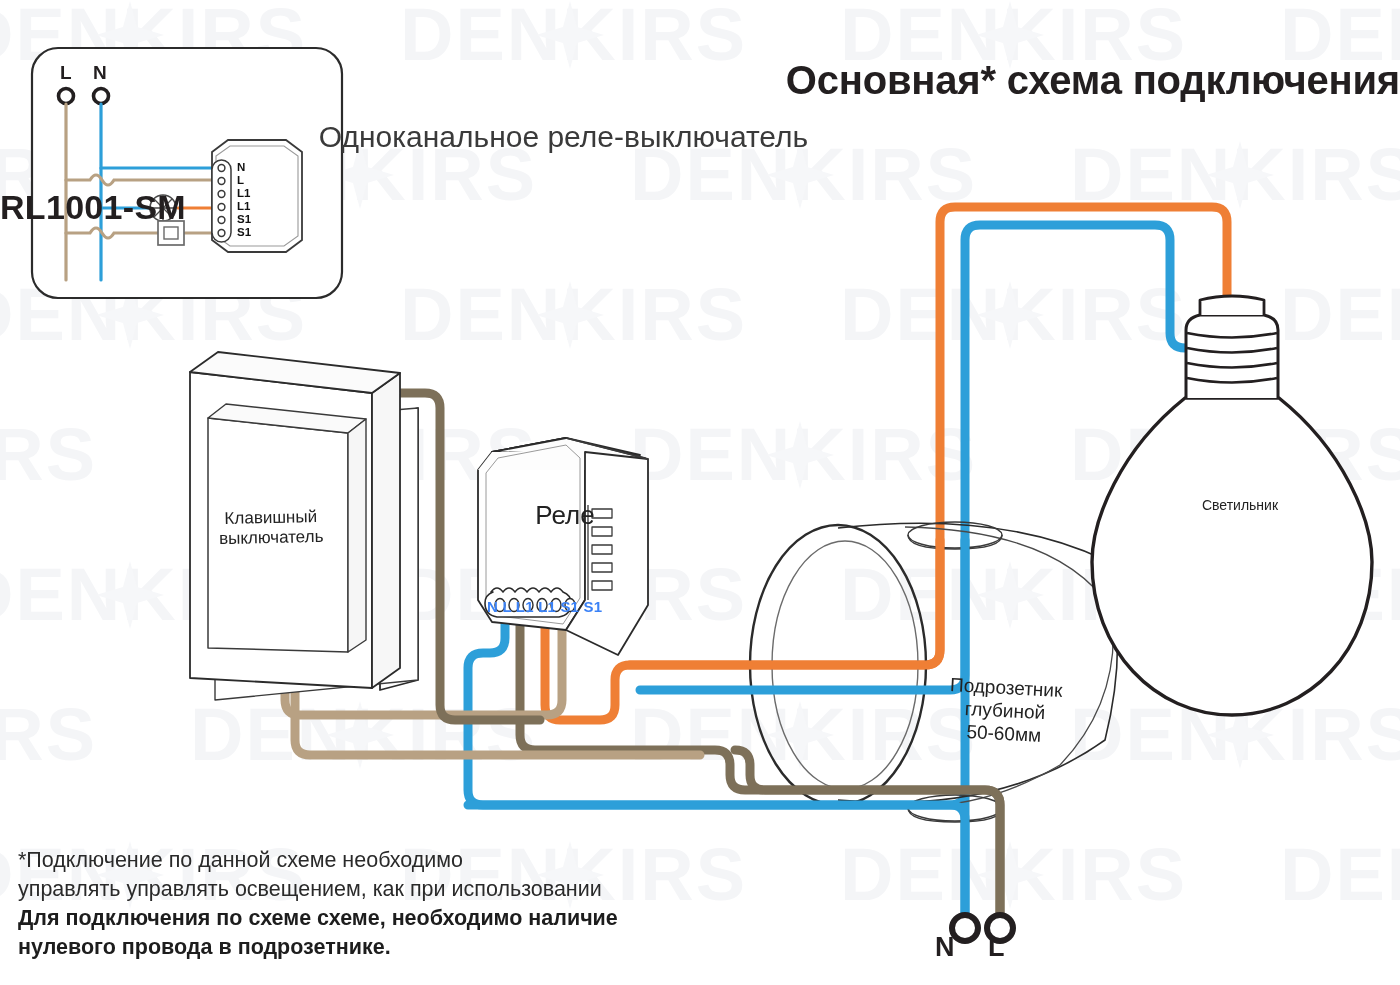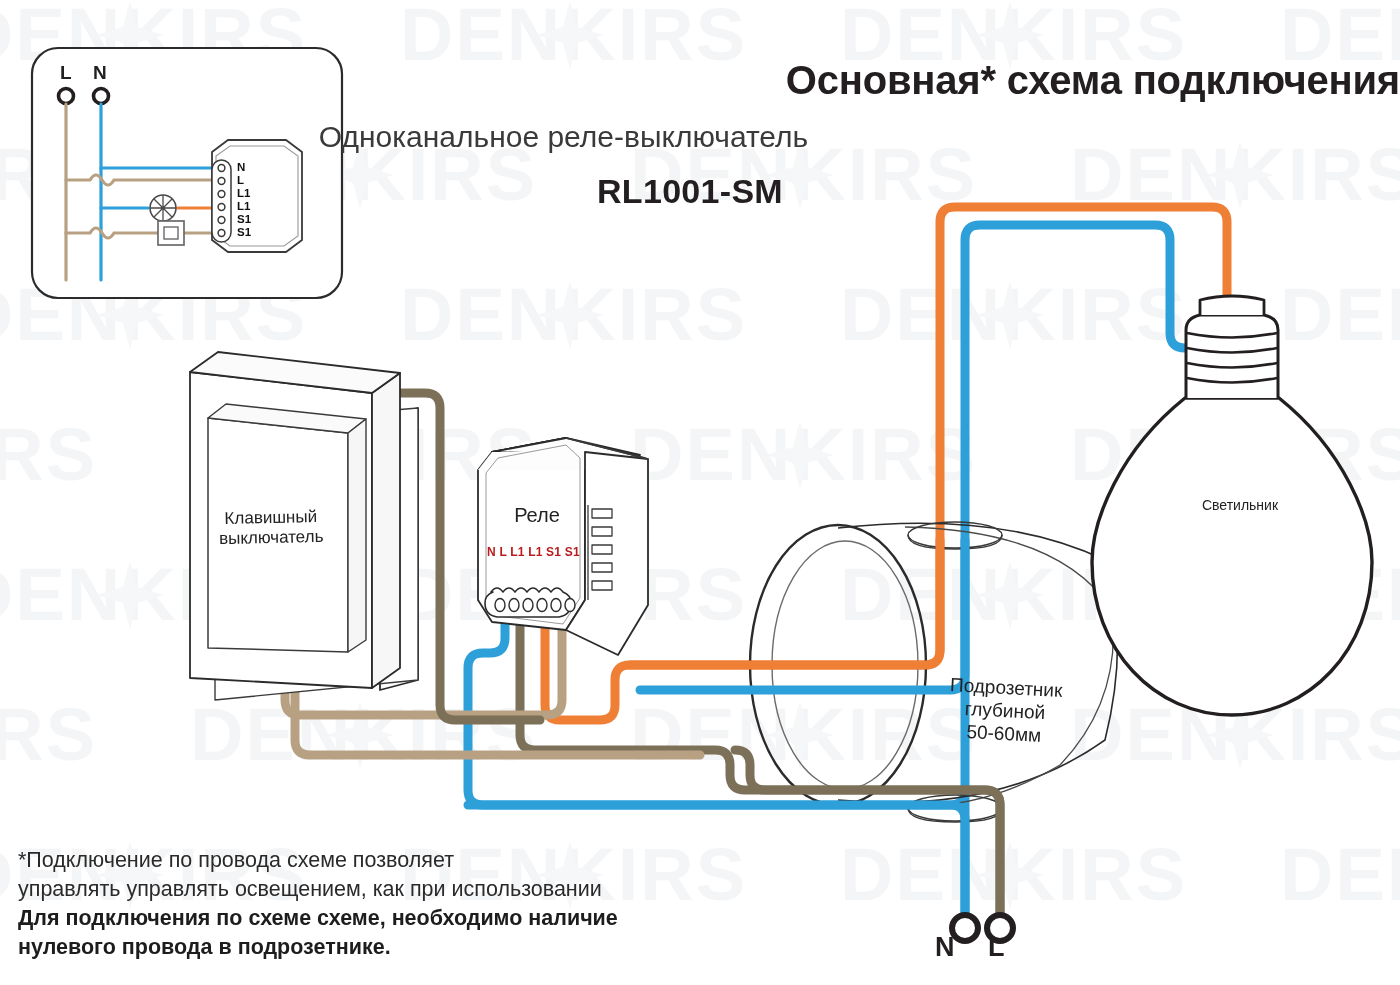--- a/index.html
+++ b/index.html
@@ -2,35 +2,35 @@
 <html><head>
 <meta charset="utf-8">
 <style>
   html,body{margin:0;padding:0;background:#ffffff;}
   body{width:1400px;height:985px;overflow:hidden;font-family:"Liberation Sans",sans-serif;color:#231f20;}
   #stage{position:relative;width:1400px;height:985px;background:#fff;}
   #stage svg.layer{position:absolute;left:0;top:0;width:1400px;height:985px;}
   .txt{position:absolute;}
   #title{left:0;top:58px;width:1400px;text-align:right;font-size:40px;font-weight:bold;letter-spacing:-.2px;}
   #subtitle{left:0;top:120px;width:1127px;text-align:center;font-size:30px;font-weight:400;color:#3a3a3a;}
-  #model{left:0;top:172px;width:1380px;text-align:center;font-size:34px;font-weight:bold;letter-spacing:.3px;}
+  #model{left:0;top:188px;width:1380px;text-align:left;font-size:34px;font-weight:bold;letter-spacing:.3px;}
   #footnote{left:18px;top:846px;width:820px;font-size:21.5px;line-height:29px;color:#2a2a2a;}
   #footnote .b{font-weight:bold;color:#1d1d1d;}
   .lbl{position:absolute;font-size:17px;color:#222;text-align:center;line-height:20px;}
   #lbl-switch{left:206px;top:508px;width:130px;transform:rotate(-1.2deg);}
-  #lbl-relay{left:492px;top:505px;width:90px;font-size:20px;}
+  #lbl-relay{left:520px;top:505px;width:90px;font-size:26px;}
   #lbl-bulb{left:1150px;top:495px;width:180px;font-size:14px;}
   #lbl-box{left:930px;top:676px;width:150px;font-size:19px;line-height:23px;transform:rotate(3deg);}
   .term{position:absolute;font-weight:bold;}
   #t-N{left:935px;top:932px;font-size:27px;}
   #t-L{left:988px;top:932px;font-size:27px;}
   #i-L{left:60px;top:62px;font-size:19px;font-weight:bold;}
   #i-N{left:93px;top:62px;font-size:19px;font-weight:bold;}
   .itlbl{position:absolute;font-size:11.5px;font-weight:bold;color:#111;}
-  #r-terms{position:absolute;left:487px;top:545px;font-size:12px;font-weight:bold;letter-spacing:.2px;color:#b91c1c;}
+  #r-terms{position:absolute;left:487px;top:598px;font-size:15px;font-weight:bold;letter-spacing:.2px;color:#3b82f6;}
 </style>
 </head>
 <body>
 
 <div id="stage">
 
   <svg class="layer" viewBox="0 0 1400 985">
     <defs>
       <g id="wm-word">
         <text x="0" y="0" font-family="Liberation Sans, sans-serif" font-size="74" font-weight="bold" fill="#f4f5f7" letter-spacing="2">DENKIRS</text>
@@ -302,19 +302,19 @@
   <div class="term" id="i-N">N</div>
 
   <div class="itlbl" style="left:237px;top:161px;">N</div>
   <div class="itlbl" style="left:237px;top:174px;">L</div>
   <div class="itlbl" style="left:237px;top:187px;">L1</div>
   <div class="itlbl" style="left:237px;top:200px;">L1</div>
   <div class="itlbl" style="left:237px;top:213px;">S1</div>
   <div class="itlbl" style="left:237px;top:226px;">S1</div>
 
   <div class="txt" id="footnote">
-    <div>*Подключение по провода схеме позволяет</div>
+    <div>*Подключение по данной схеме необходимо</div>
     <div>управлять управлять освещением, как при использовании</div>
     <div class="b">Для подключения по схеме схеме, необходимо наличие</div>
     <div class="b">нулевого провода в подрозетнике.</div>
   </div>
 
 </div>
 
 </body></html>

